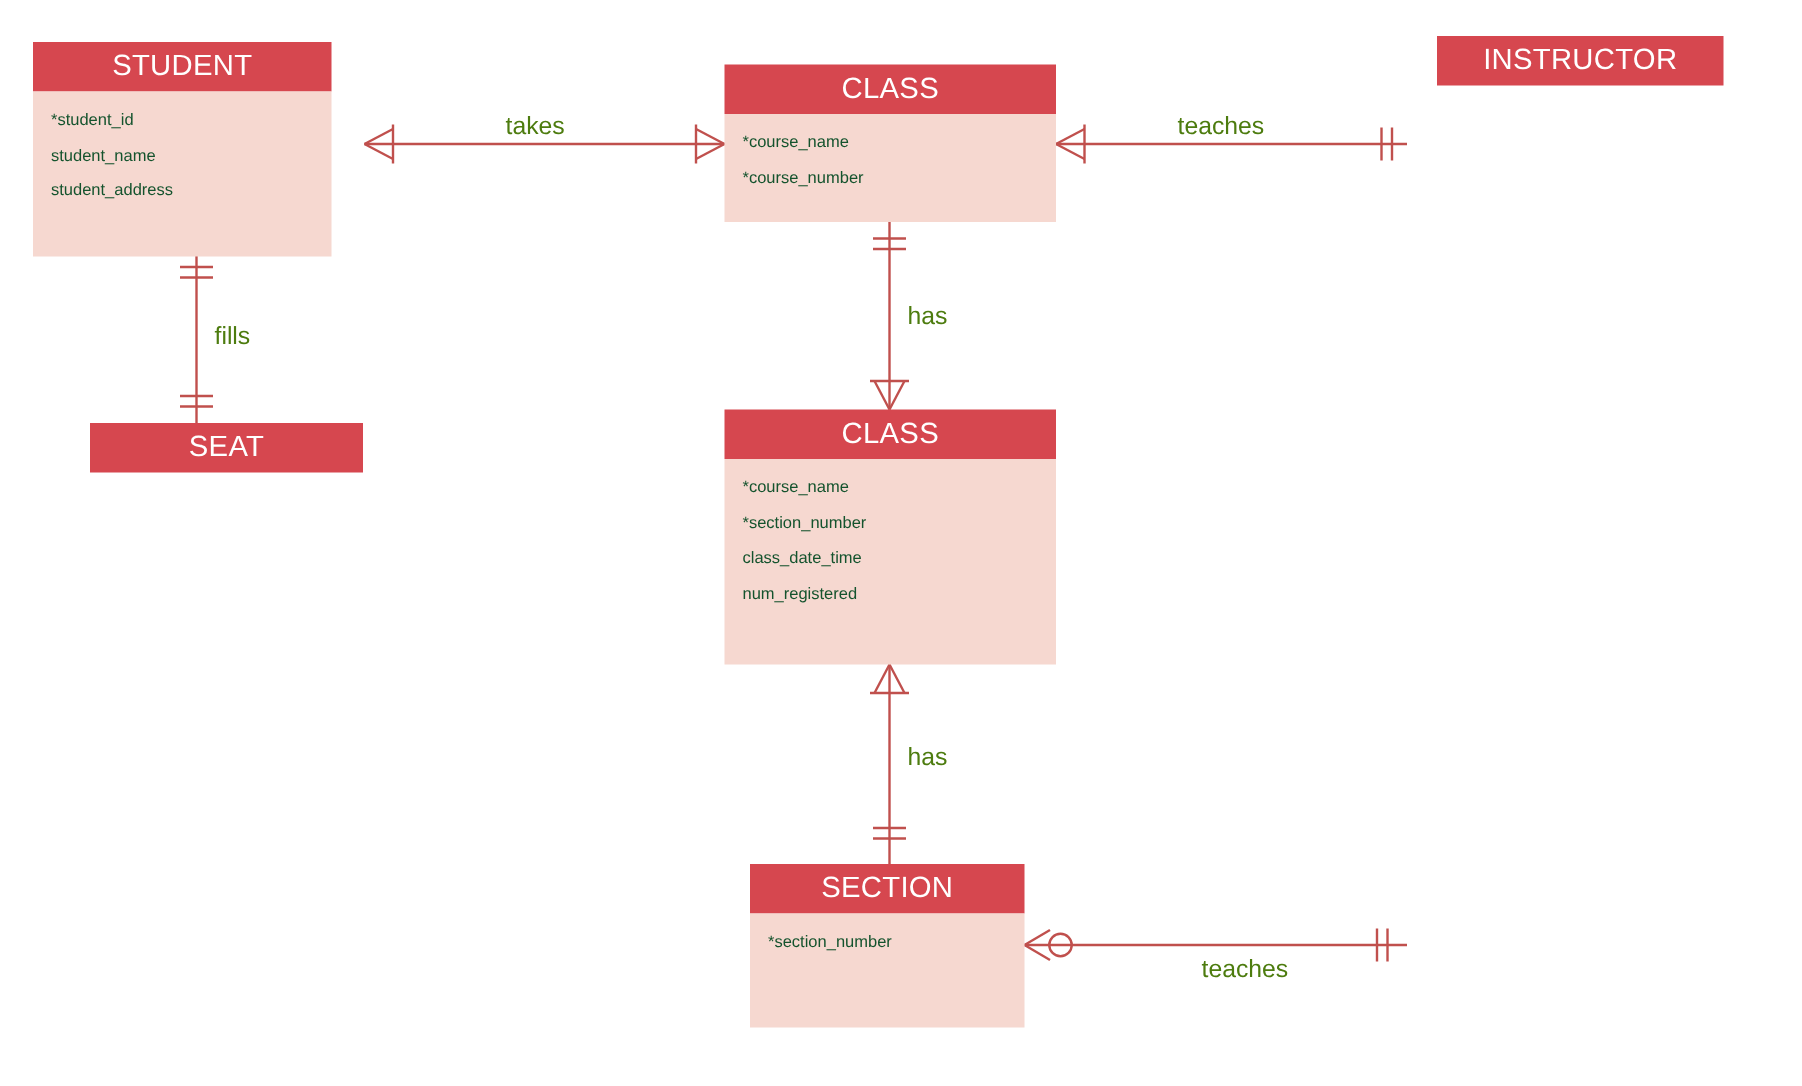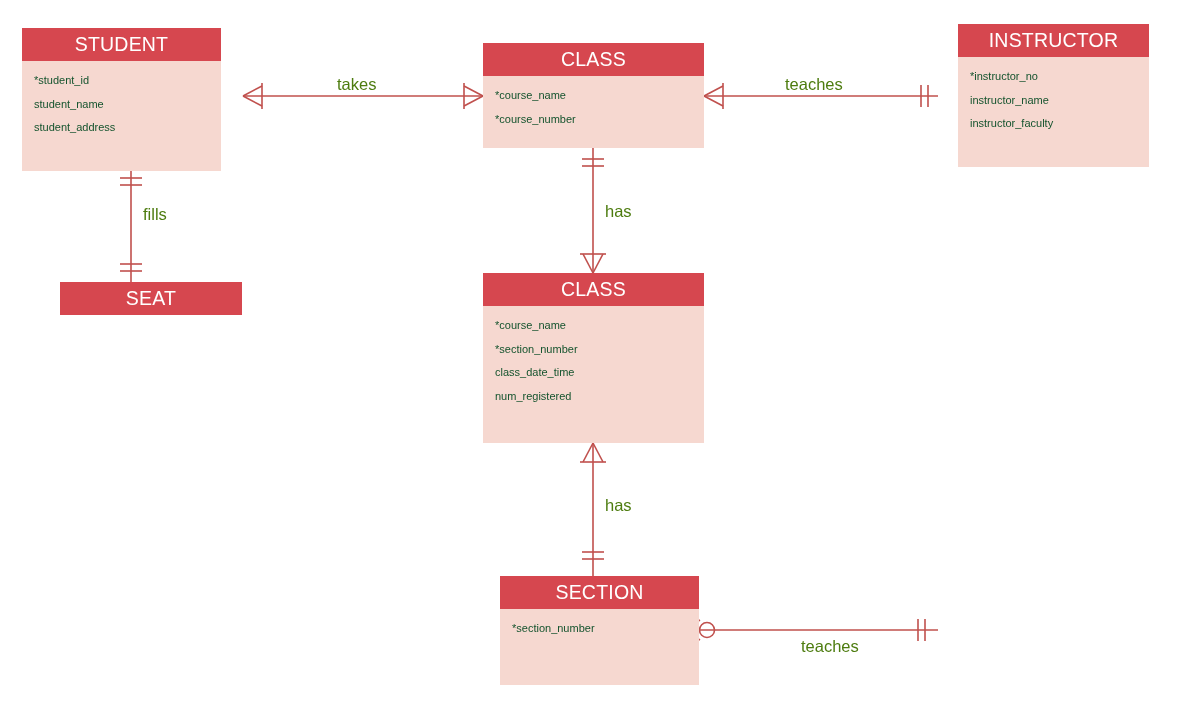--- a/index.html
+++ b/index.html
@@ -165,54 +165,49 @@
   <div class="entity" style="left:483px; top:43px; width:221px;">
     <div class="entity-header">CLASS</div>
     <div class="entity-body" style="height:72px;">
       <div class="attr">*course_name</div>
       <div class="attr">*course_number</div>
     </div>
   </div>
 
   <div class="entity" style="left:958px; top:24px; width:191px;">
     <div class="entity-header">INSTRUCTOR</div>
-    <div class="entity-body" style="height:110px;">
-      <div class="attr">*instructor_no</div>
-      <div class="attr">instructor_name</div>
-      <div class="attr">instructor_faculty</div>
-    </div>
   </div>
 
   <div class="entity" style="left:40px; top:282px; width:182px;margin-left:20px;">
     <div class="entity-header">SEAT</div>
   </div>
 
   <div class="entity" style="left:483px; top:273px; width:221px;">
     <div class="entity-header">CLASS</div>
     <div class="entity-body" style="height:137px;">
       <div class="attr">*course_name</div>
       <div class="attr">*section_number</div>
       <div class="attr">class_date_time</div>
       <div class="attr">num_registered</div>
     </div>
   </div>
 
-  <div class="entity" style="left:500px; top:576px; width:199px;">
+  <div class="entity" style="left:500px; top:576px; width:183px;">
     <div class="entity-header">SECTION</div>
     <div class="entity-body" style="height:76px;">
       <div class="attr">*section_number</div>
     </div>
   </div>
 
 
   <div class="rel-label" style="left:334px; top:74px;">takes</div>
 
   <div class="rel-label" style="left:782px; top:74px;">teaches</div>
 
-  <div class="rel-label" style="left:140px; top:204px;">fills</div>
+  <div class="rel-label" style="left:140px; top:214px;">fills</div>
 
   <div class="rel-label" style="left:602px; top:201px;">has</div>
 
   <div class="rel-label" style="left:602px; top:495px;">has</div>
 
   <div class="rel-label" style="left:798px; top:636px;">teaches</div>
 
 </div>
 
 </body></html>

